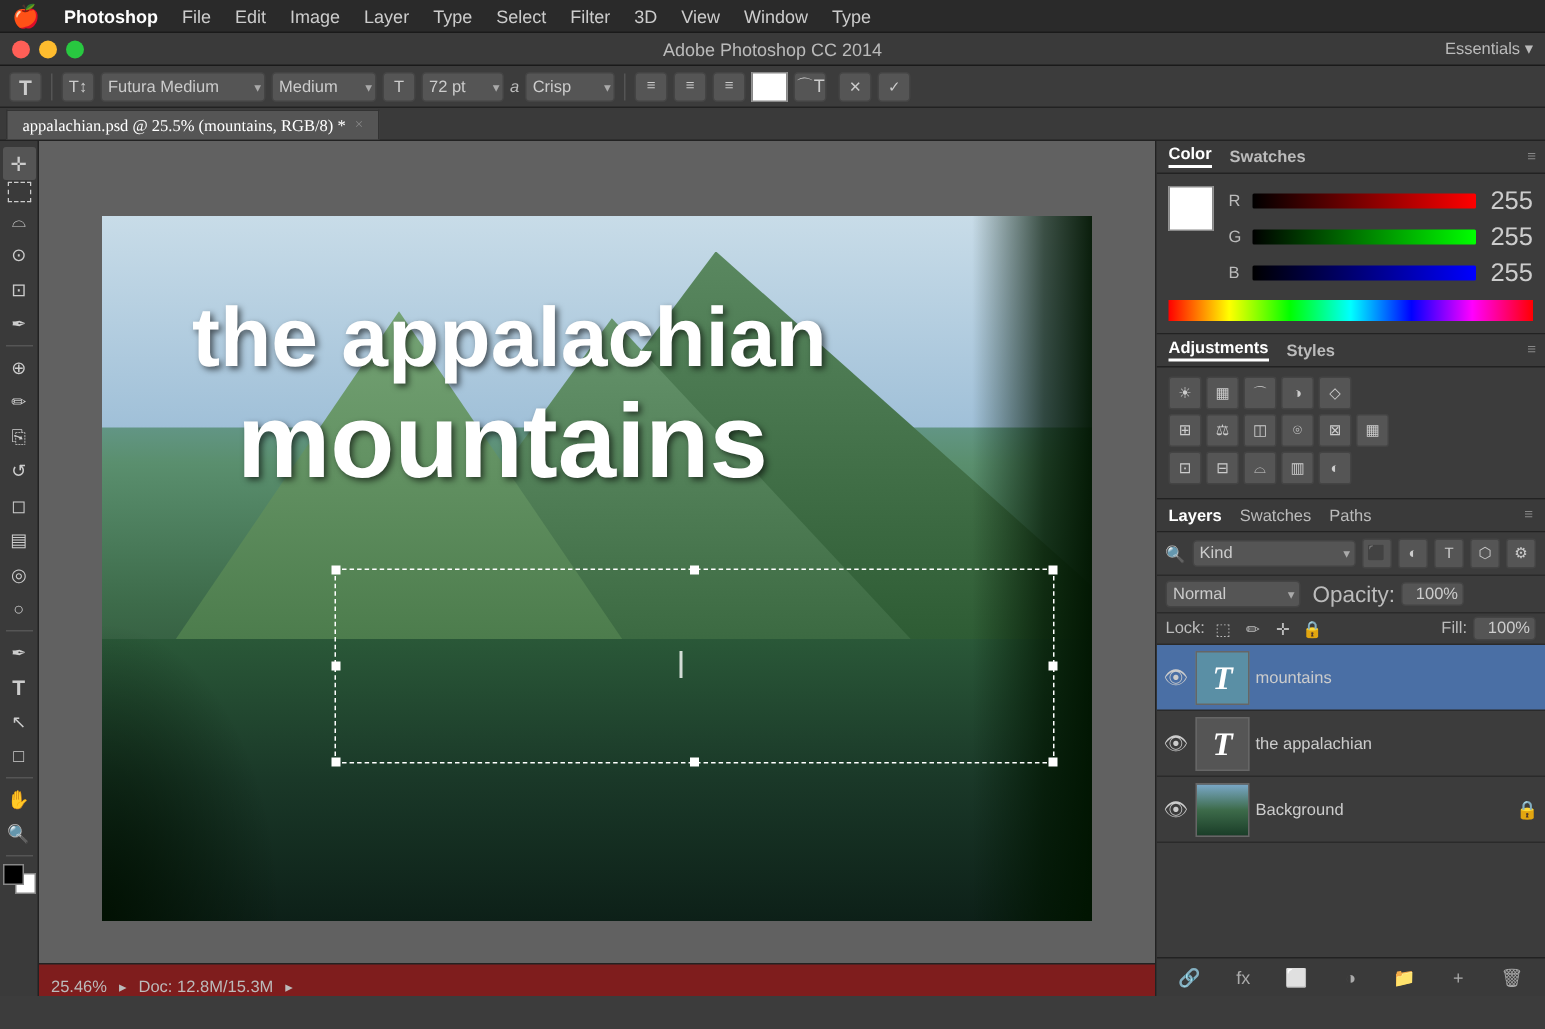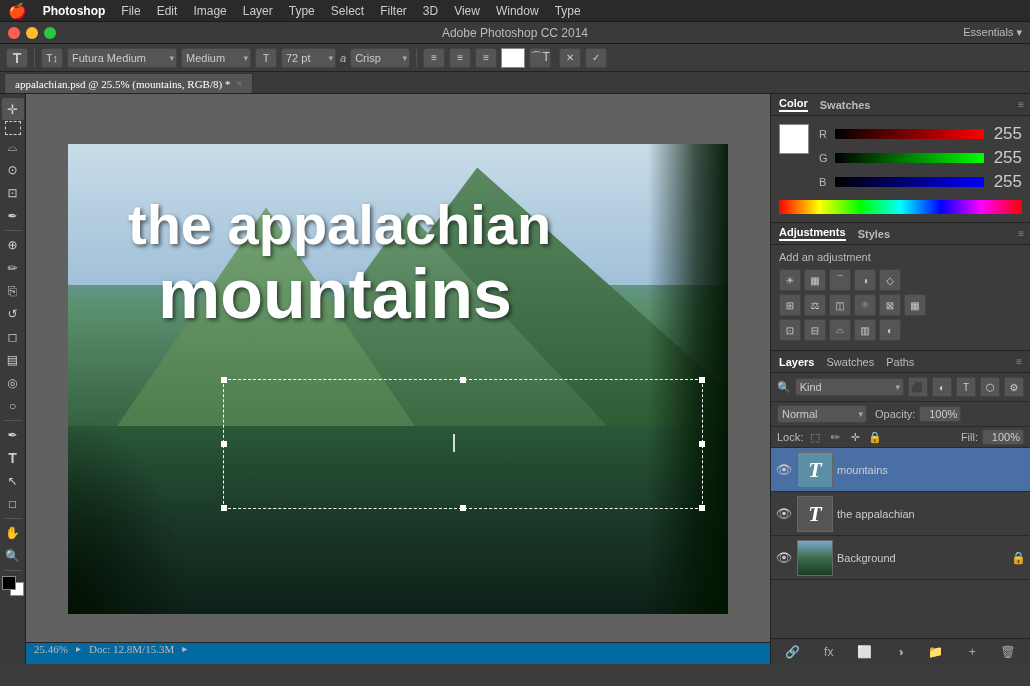--- a/index.html
+++ b/index.html
@@ -45,21 +45,21 @@
 
     
     #canvas-area { flex: 1; background: #616161; overflow: hidden; position: relative; display: flex; align-items: center; justify-content: center; }
     #canvas { position: relative; }
     .canvas-img { width: 660px; height: 470px; background: linear-gradient(180deg, #b8d4e8 0%, #7aa8c8 15%, #5a8f6e 35%, #3d6b4a 55%, #2d5238 70%, #1a3d28 85%, #0d2818 100%); overflow: hidden; }
     .text-layer-main { position: absolute; top: 50px; left: 60px; color: white; font-size: 62px; font-weight: bold; font-family: 'Futura', 'Century Gothic', sans-serif; line-height: 1.1; text-shadow: 1px 1px 3px rgba(0,0,0,0.5); }
     .selection-box { position: absolute; top: 235px; left: 155px; width: 480px; height: 130px; border: 1px dashed white; }
     .sel-handle { width: 6px; height: 6px; background: white; position: absolute; }
 
     
-    #status-bar { position: absolute; bottom: 0; left: 26px; width: calc(100% - 26px - 260px); height: 22px; background: #0369a1; border-top: 1px solid #222; display: flex; align-items: flex-start; padding: 0 8px; gap: 8px; font-size: 11px; color: #bbb; font-family: Liberation Serif, serif; }
+    #status-bar { position: absolute; bottom: 0; left: 26px; width: calc(100% - 26px - 260px); height: 22px; background: #7f1d1d; border-top: 1px solid #222; display: flex; align-items: flex-end; padding: 0 8px; gap: 8px; font-size: 11px; color: #bbb; }
 
     
     #right-panel { width: 260px; background: #3c3c3c; border-left: 1px solid #222; display: flex; flex-direction: column; overflow: hidden; }
 
     
     #color-panel { border-bottom: 1px solid #222; }
     .panel-header { background: #3a3a3a; height: 22px; display: flex; align-items: center; padding: 0 8px; gap: 12px; border-bottom: 1px solid #222; font-size: 11px; font-weight: bold; color: #bbb; cursor: pointer; position: relative; }
     .panel-header .active-tab { color: #fff; border-bottom: 2px solid #fff; padding-bottom: 1px; }
     .panel-collapse { position: absolute; right: 6px; font-size: 10px; color: #888; }
     .color-body { padding: 8px; }
@@ -82,21 +82,21 @@
     .layers-tab.active { color: #fff; font-weight: bold; }
     .layers-controls { padding: 4px 6px; display: flex; align-items: center; gap: 4px; background: #3c3c3c; border-bottom: 1px solid #2a2a2a; }
     .kind-select-wrap { position: relative; flex: 1; }
     .kind-select-wrap::after { content: '▾'; position: absolute; right: 4px; top: 50%; transform: translateY(-50%); font-size: 9px; color: #aaa; pointer-events: none; }
     .kind-select { background: #555; border: 1px solid #444; color: #ccc; padding: 2px 16px 2px 4px; font-size: 11px; border-radius: 3px; width: 100%; appearance: none; cursor: pointer; }
     .layer-icon-btn { width: 20px; height: 20px; background: #555; border: 1px solid #444; border-radius: 2px; display: flex; align-items: center; justify-content: center; cursor: pointer; font-size: 10px; color: #ccc; }
     .blend-row { padding: 3px 6px; display: flex; align-items: center; gap: 4px; border-bottom: 1px solid #2a2a2a; }
     .blend-select-wrap { position: relative; }
     .blend-select-wrap::after { content: '▾'; position: absolute; right: 4px; top: 50%; transform: translateY(-50%); font-size: 9px; color: #aaa; pointer-events: none; }
     .blend-select { background: #555; border: 1px solid #444; color: #ccc; padding: 2px 16px 2px 4px; font-size: 11px; border-radius: 3px; width: 90px; appearance: none; cursor: pointer; }
-    .opacity-label { font-size: 11px; color: #bbb; margin-left: 4px; }
+    .opacity-label { font-size: 15px; color: #bbb; margin-left: 4px; }
     .opacity-input { background: #555; border: 1px solid #444; color: #ccc; width: 42px; font-size: 11px; text-align: right; border-radius: 3px; padding: 1px 3px; }
     .lock-row { padding: 2px 6px; display: flex; align-items: center; gap: 4px; border-bottom: 1px solid #2a2a2a; font-size: 11px; color: #bbb; }
     .lock-icon { width: 16px; height: 16px; display: flex; align-items: center; justify-content: center; cursor: pointer; font-size: 11px; }
     .fill-label { margin-left: auto; font-size: 11px; color: #bbb; }
     .fill-input { background: #555; border: 1px solid #444; color: #ccc; width: 42px; font-size: 11px; text-align: right; border-radius: 3px; padding: 1px 3px; }
     .layers-list { flex: 1; overflow-y: auto; background: #3c3c3c; }
     .layer-item { display: flex; align-items: center; padding: 2px 4px; height: 44px; border-bottom: 1px solid #2a2a2a; cursor: pointer; gap: 4px; }
     .layer-item.active { background: #4a6fa5; }
     .layer-vis { width: 18px; height: 18px; display: flex; align-items: center; justify-content: center; cursor: pointer; font-size: 13px; color: #ccc; }
     .layer-thumb { width: 36px; height: 36px; background: #555; border: 1px solid #666; display: flex; align-items: center; justify-content: center; font-size: 18px; color: #fff; flex-shrink: 0; }
@@ -312,21 +312,20 @@
       </div>
     </div>
 
     <div id="adjustments-panel">
       <div class="panel-header">
         <span class="active-tab">Adjustments</span>
         <span>Styles</span>
         <span class="panel-collapse">≡</span>
       </div>
       <div class="adj-body">
-        <div class="adj-title">Add an adjustment</div>
         <div class="adj-icons-row">
           <div class="adj-icon">☀</div>
           <div class="adj-icon">▦</div>
           <div class="adj-icon">⌒</div>
           <div class="adj-icon">◑</div>
           <div class="adj-icon">◇</div>
         </div>
         <div class="adj-icons-row">
           <div class="adj-icon">⊞</div>
           <div class="adj-icon">⚖</div>

